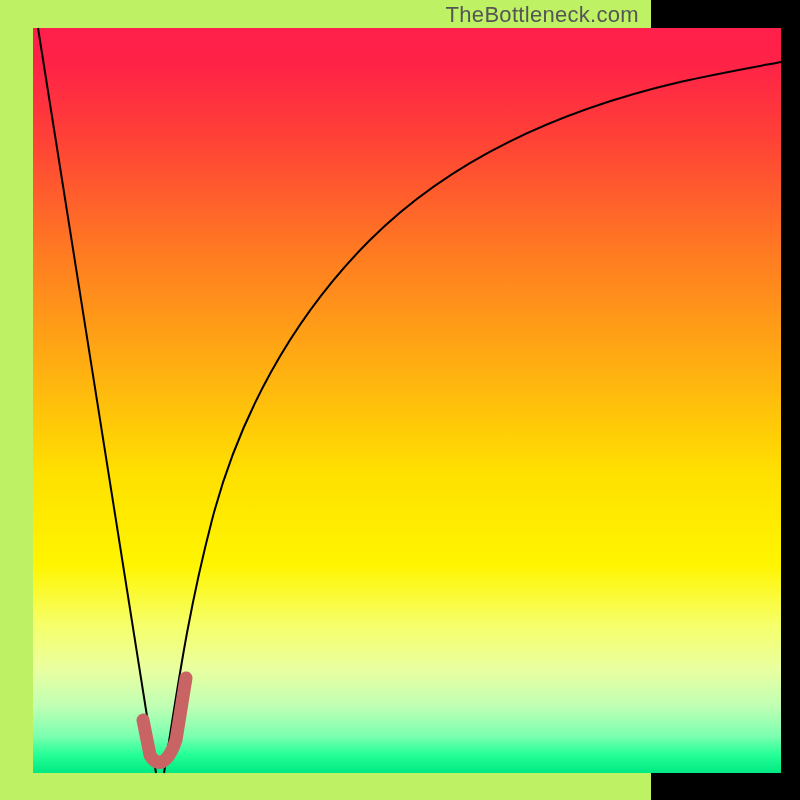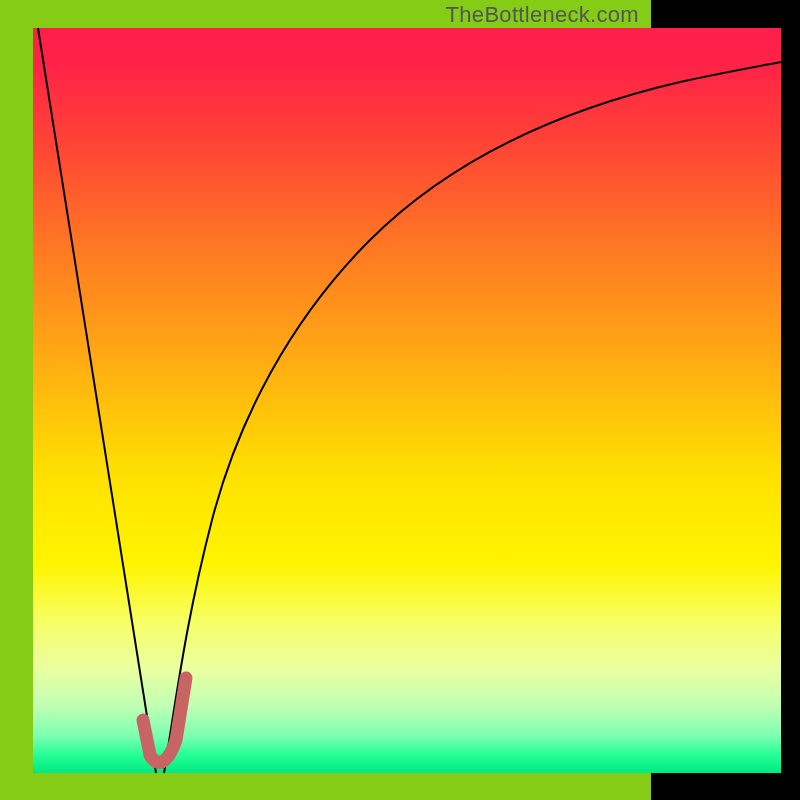--- a/index.html
+++ b/index.html
@@ -7,21 +7,21 @@
     padding: 0;
     width: 800px;
     height: 800px;
     overflow: hidden;
     background: #000;
     font-family: Arial, Helvetica, sans-serif;
   }
   .frame {
     width: 651px;
     height: 800px;
-    background: #84cc16;
+    background: #bef264;
     position: relative;
   }
   svg {
     display: block;
     position: absolute;
     top: 0;
     left: 0;
   }
   .watermark {
     position: absolute;

